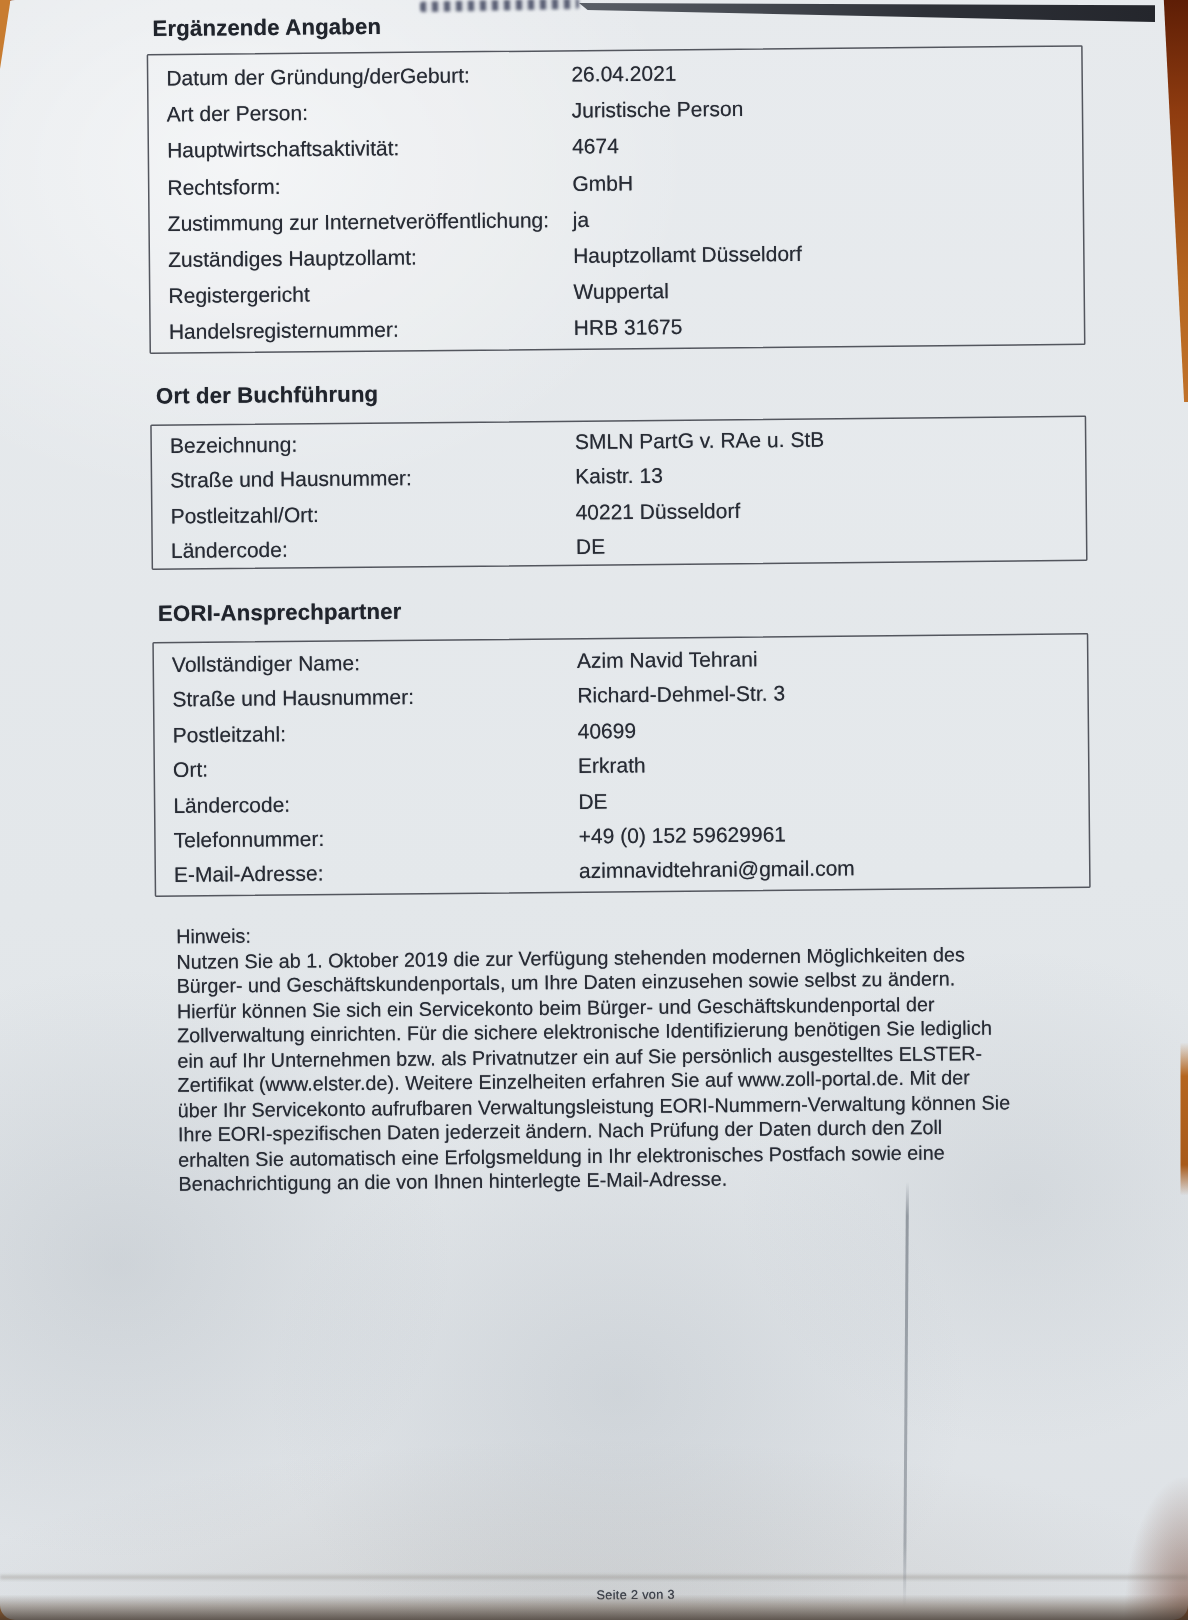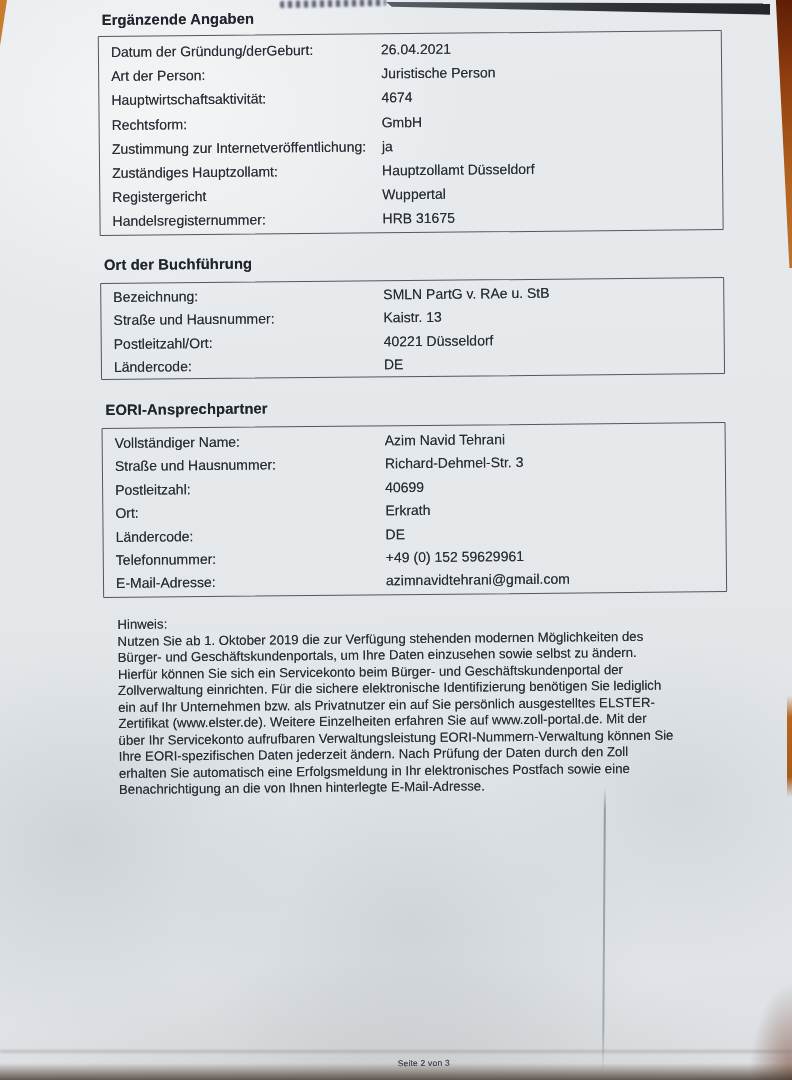--- a/index.html
+++ b/index.html
@@ -19,20 +19,21 @@
   
   .paper{
     position:absolute;inset:0;
     background:
       radial-gradient(55% 30% at 20% 10%, rgba(255,255,255,.55), transparent 70%),
       radial-gradient(40% 26% at 10% 78%, rgba(140,150,160,.22), transparent 70%),
       radial-gradient(42% 26% at 52% 86%, rgba(140,150,160,.20), transparent 70%),
       radial-gradient(34% 22% at 86% 74%, rgba(140,150,160,.16), transparent 70%),
       radial-gradient(70% 14% at 50% 100%, rgba(125,115,102,.16), transparent 80%),
       linear-gradient(178deg,#e7eaed 0%,#e3e7ea 55%,#dee2e6 100%);
+    border-radius: 10px;
   }
 
   
   .content{
     position:absolute;inset:0;
     transform:rotate(-0.55deg);
     transform-origin:105px 60px;
     color:#272b34;
   }
   .content *{text-shadow:0 0 .5px rgba(39,43,52,.65);}

